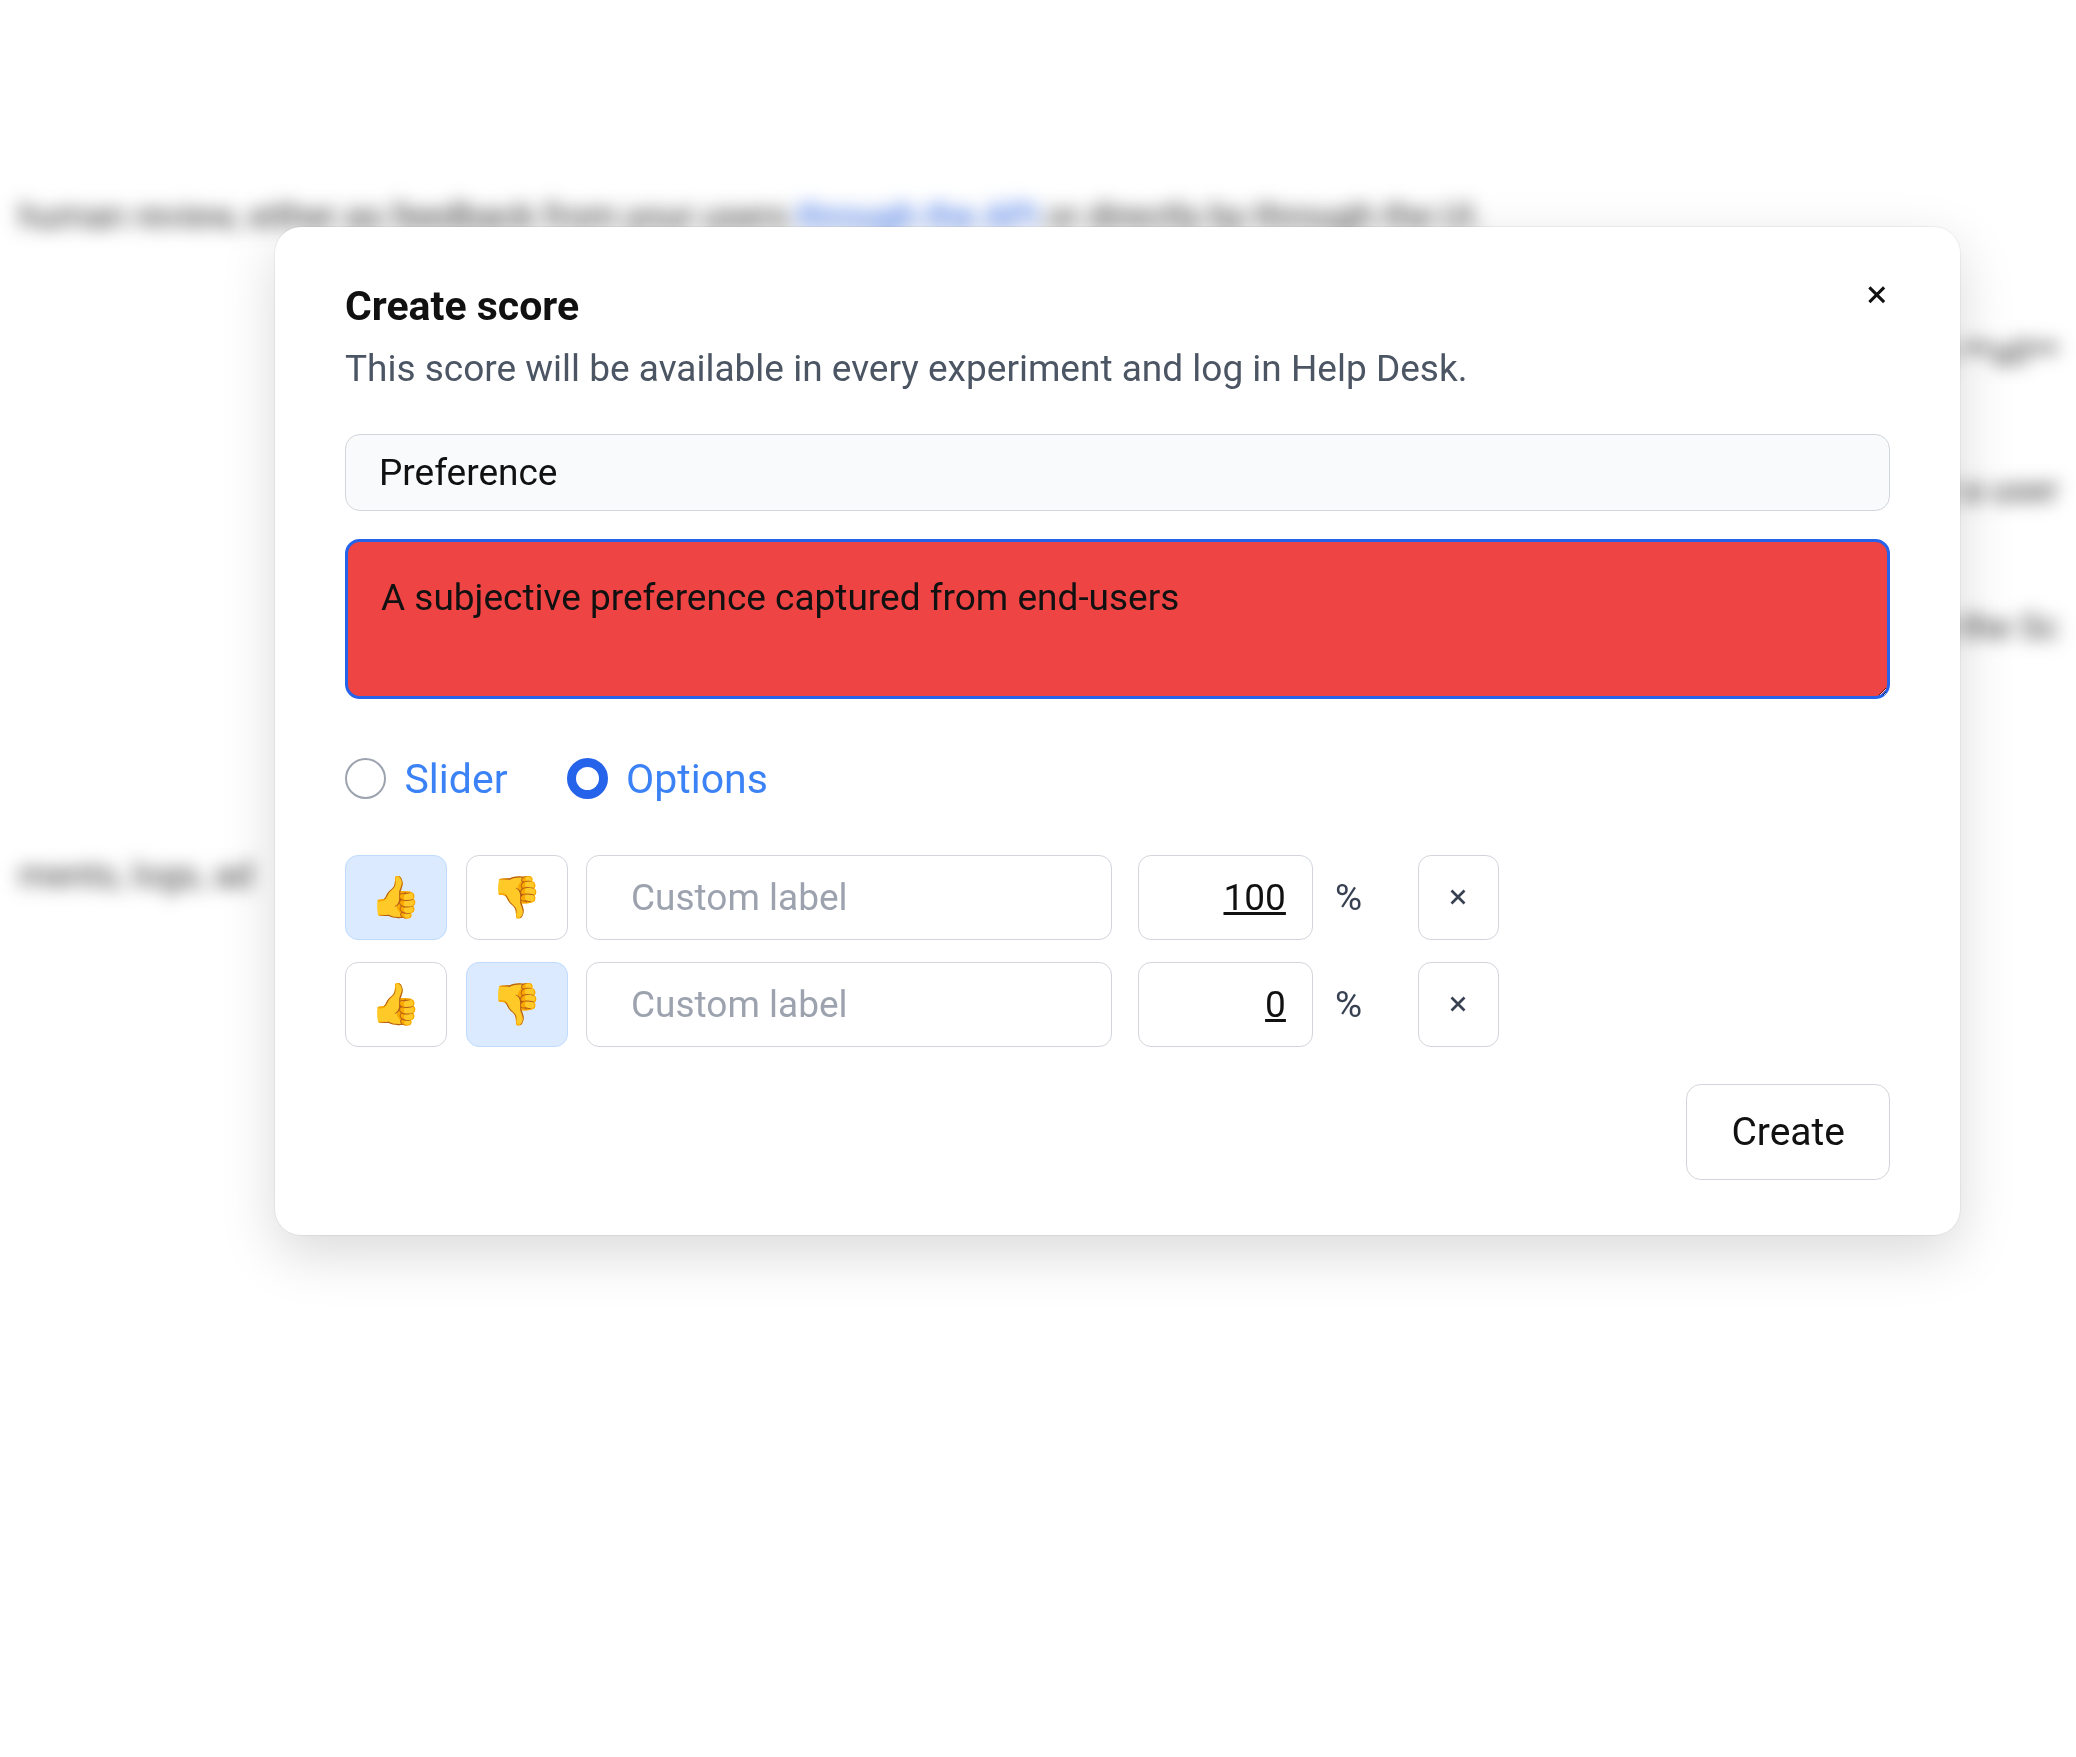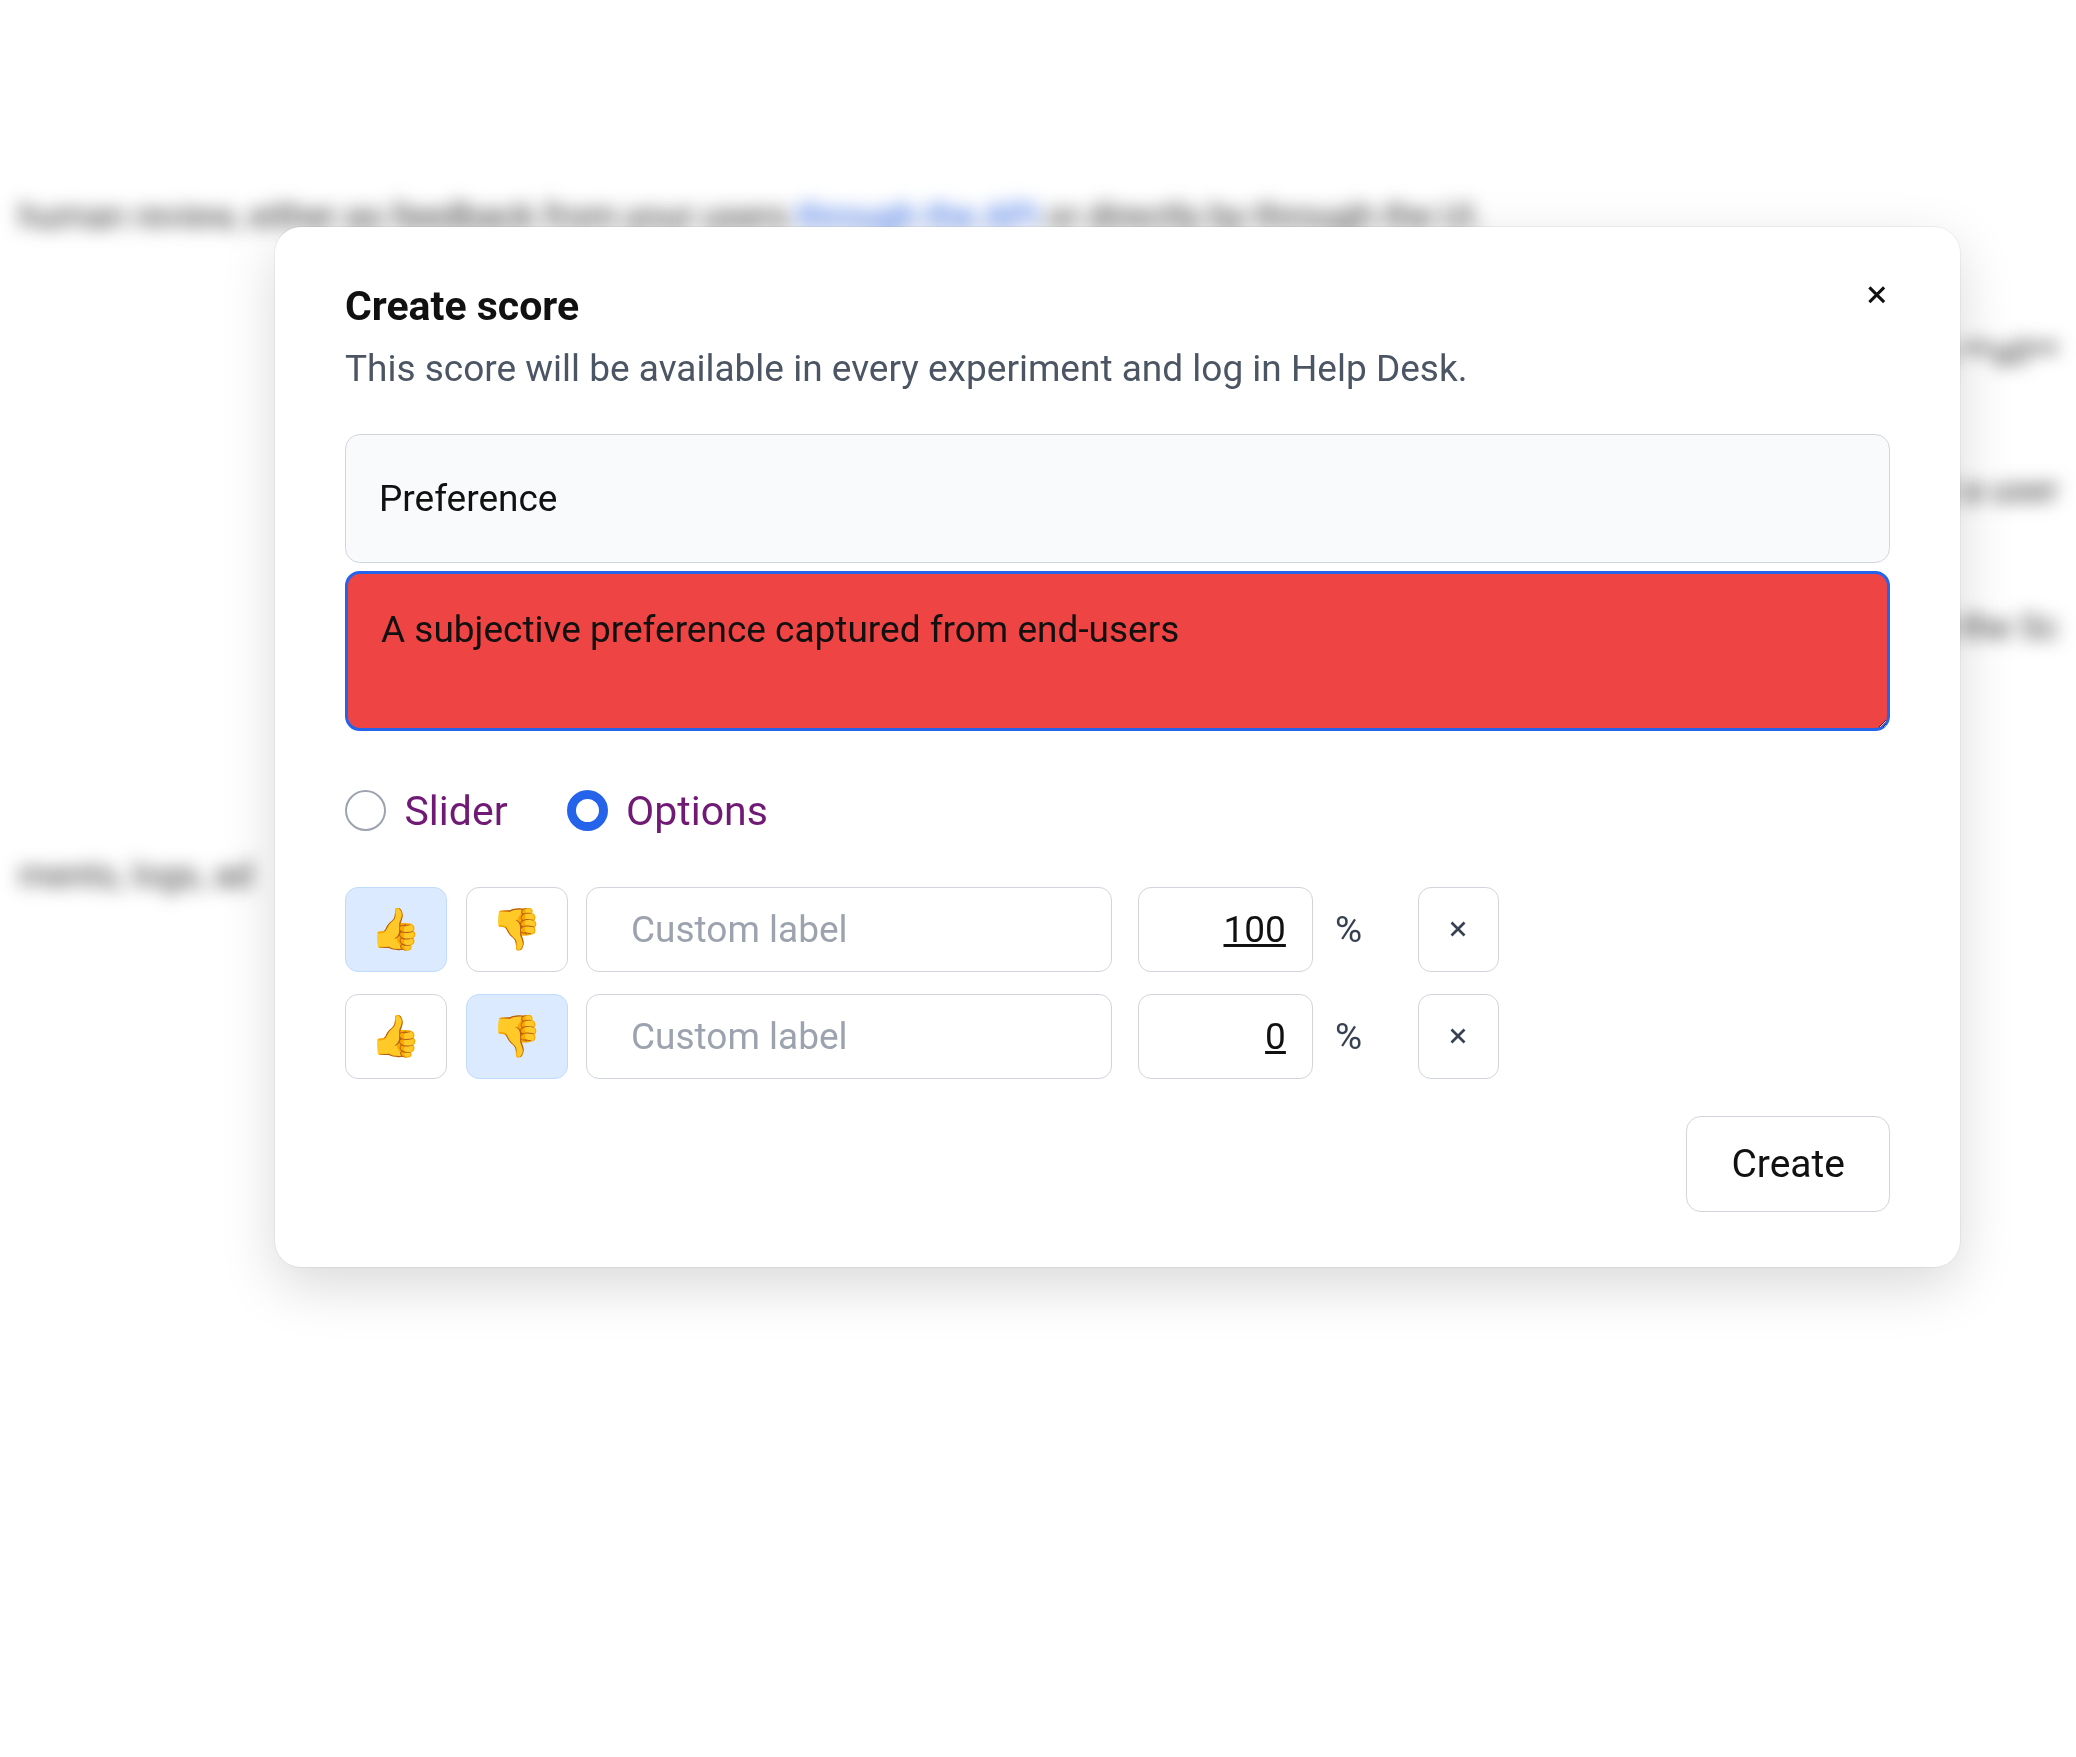--- a/index.html
+++ b/index.html
@@ -84,27 +84,27 @@
     .close-btn svg {
       width: 29.5px;
       height: 29.5px;
       stroke: #111;
       stroke-width: 2.5;
     }
     
     .text-input {
       width: 100%;
       font-size: 37px;
-      padding: 42px 33px;
+      padding: 16px 33px;
       border: 1.8px solid #d1d5db;
       border-radius: 14.8px;
       background: #f9fafb;
       color: #111;
       font-family: inherit;
-      margin-bottom: 8px;
+      margin-bottom: 28px;
     }
     
     .textarea-input {
       width: 100%;
       font-size: 37px;
       padding: 34px 33px;
       border: 3.7px solid #2563eb;
       border-radius: 14.8px;
       background: #ef4444;
       color: #111;
@@ -147,21 +147,21 @@
     .radio-circle.selected::after {
       content: '';
       width: 13px;
       height: 13px;
       background: #fff;
       border-radius: 50%;
     }
     
     .radio-label {
       font-size: 41px;
-      color: #701a75;
+      color: #3b82f6;
       font-weight: 400;
     }
     
     .options-list {
       display: flex;
       flex-direction: column;
       gap: 22px;
       margin-bottom: 37px;
     }
     

